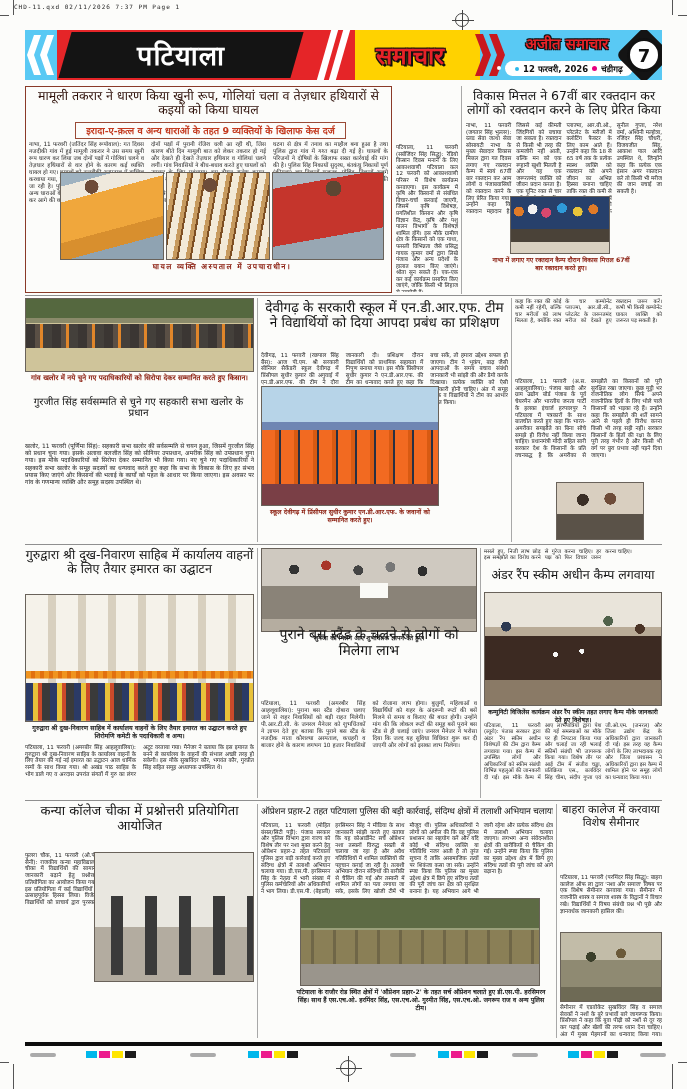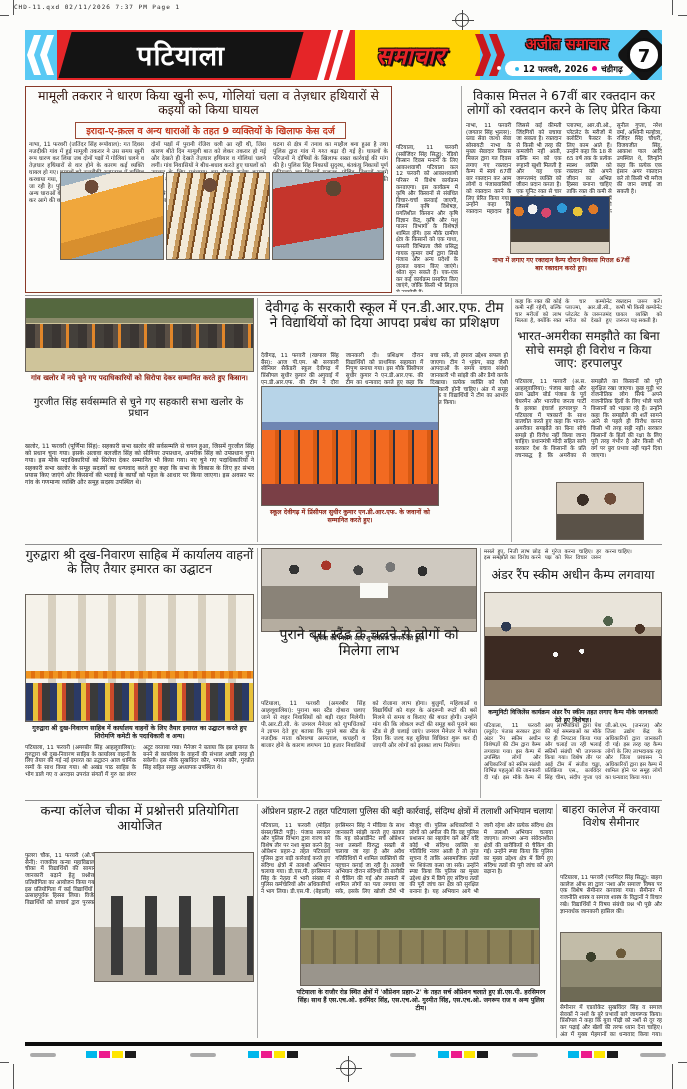--- a/index.html
+++ b/index.html
@@ -34,21 +34,21 @@
   .ph-pol{background-image:repeating-linear-gradient(90deg,#8a7f56 0 10px,#6f6647 10px 13px,#8a7f56 13px 22px),linear-gradient(180deg,#5d6b44 0 34%,#9aa07a 34% 42%,#9a958c 42%);background-size:100% 40%,100% 100%;background-position:0 60%,0 0;background-repeat:no-repeat;}
   .ph-sem{background:radial-gradient(circle 5px at 30% 35%,#3a3e2a 97%,transparent),radial-gradient(circle 5px at 60% 30%,#6b5a3a 97%,transparent),linear-gradient(180deg,#c2bca8 0 40%,#8f8a72 40% 80%,#6e6a55 80%);}
   
   .mast{position:absolute;left:25px;top:30px;width:637px;height:50px;overflow:hidden;}
   .seg{position:absolute;top:0;height:50px;}
   .chevL{position:absolute;top:5px;width:14px;height:40px;background:#fff;clip-path:polygon(100% 0,50% 0,0 50%,50% 100%,100% 100%,50% 50%);}
   .chevR{position:absolute;top:4px;width:16px;height:42px;background:#c8191f;clip-path:polygon(0 0,50% 0,100% 50%,50% 100%,0 100%,50% 50%);}
   .blackpara{position:absolute;left:40px;top:2px;width:232px;height:46px;background:#141414;transform:skewX(-16deg);}
   .wstripe{position:absolute;top:0;width:7px;height:50px;background:#fff;transform:skewX(-16deg);}
   .title-l{position:absolute;left:48px;top:6px;width:216px;text-align:center;font-size:27px;font-weight:800;color:#fff;letter-spacing:1px;}
-  .title-r{position:absolute;left:318px;top:8px;width:134px;text-align:center;font-size:24px;font-weight:800;color:#e62227;text-shadow:-1px -1px 0 #111,1px -1px 0 #111,-1px 1px 0 #111,1px 1px 0 #111,2px 2px 0 #111;font-style:italic;}
+  .title-r{position:absolute;left:318px;top:8px;width:134px;text-align:center;font-size:24px;font-weight:800;color:#e62227;text-shadow:-1px -1px 0 #111,1px -1px 0 #111,-1px 1px 0 #111,1px 1px 0 #111,2px 2px 0 #111;}
   .brand{position:absolute;left:478px;top:3px;width:128px;text-align:center;font-size:15px;font-weight:800;color:#e62227;text-shadow:-1px -1px 0 #111,1px -1px 0 #111,-1px 1px 0 #111,1px 1px 0 #111;}
   .pill{position:absolute;left:480px;top:31px;width:128px;height:15px;background:#fff;border-radius:8px;display:flex;align-items:center;justify-content:center;gap:4px;font-size:8.5px;font-weight:700;color:#111;}
   .dot{display:inline-block;border-radius:50%;}
   .badge-back{position:absolute;left:599px;top:5px;width:40px;height:40px;background:#141414;border-radius:6px;transform:rotate(45deg);}
   .badge{position:absolute;left:602px;top:8px;width:34px;height:34px;border-radius:50%;background:#fff;border:3px solid #111;box-sizing:border-box;display:flex;align-items:center;justify-content:center;font-size:18px;font-weight:800;color:#111;}
   [data-name="cmyk-group"]{position:absolute;top:1051px;display:flex;}
   [data-name="cmyk-group"] span{display:inline-block;width:11px;height:7px;margin-right:2px;}
   .graydash{position:absolute;top:1053px;width:26px;height:4px;background:#9b9b9b;border-radius:2px;opacity:.85;}
 </style>
 </head>
@@ -101,20 +101,21 @@
     <div class="badge" data-name="page-number-badge">7</div>
   </div>
 
   <div class="abs" style="left:25px;top:86px;width:367px;height:207px;border:1px solid #8a3a28;box-sizing:border-box;" data-name="article-clash"></div>
   <div class="abs hl maroon" style="left:29px;top:89px;width:359px;font-size:12.5px;" data-name="article-clash-headline">मामूली तकरार ने धारण किया खूनी रूप, गोलियां चला व तेज़धार हथियारों से कइयों को किया घायल</div>
   <div class="abs sub" style="left:75px;top:122px;width:265px;font-size:9.5px;padding:1px 2px;" data-name="article-clash-subheadline">इरादा-ए-क़त्ल व अन्य धाराओं के तहत 9 व्यक्तियों के खिलाफ केस दर्ज</div>
   <div class="abs bt" style="left:29px;top:141px;width:359px;height:149px;column-count:3;" data-name="article-clash-body">नाभा, 11 फरवरी (जतिंदर सिंह रूपोवाल): गत दिवस नजदीकी गांव में हुई मामूली तकरार ने उस समय खूनी रूप धारण कर लिया जब दोनों पक्षों में गोलियां चलने व तेज़धार हथियारों से वार होने के कारण कई व्यक्ति घायल हो गए। घायलों को नजदीकी अस्पताल में दाखिल करवाया गया, जहां दो व्यक्तियों की हालत गंभीर बताई जा रही है। पुलिस ने इस मामले में इरादा-ए-क़त्ल व अन्य धाराओं के तहत 9 व्यक्तियों के खिलाफ केस दर्ज कर आगे की कार्रवाई शुरू कर दी है। जानकारी अनुसार दोनों पक्षों में पुरानी रंजिश चली आ रही थी, जिस कारण बीते दिन मामूली बात को लेकर तकरार हो गई और देखते ही देखते तेज़धार हथियार व गोलियां चलने लगीं। गांव निवासियों ने बीच-बचाव करते हुए घायलों को उपचार के लिए पहुंचाया। इस दौरान राजेश कुमार, अमन कुमार, साथ चनार, लख्य गोभचम सहित कई घायल बताए जा रहे हैं। थाना प्रभारी ने बताया कि आरोपियों की गिरफ्तारी के लिए छापेमारी की जा रही है और जल्द ही सभी आरोपी काबू कर लिए जाएंगे। इस घटना से क्षेत्र में तनाव का माहौल बना हुआ है तथा पुलिस द्वारा गांव में गश्त बढ़ा दी गई है। घायलों के परिजनों ने दोषियों के खिलाफ सख्त कार्रवाई की मांग की है। पुलिस सिंह निकायों सुदृश्य, बंतकंधु निकायों पूर्ण (कीमचा) लग निकारों फुलतइ, गोबिंद, निकारों अलगे मेह, मजीत देव, हों जिससे देश बलगुल अलगें, आगे की जांच जारी है।</div>
   <div class="ph ph-h1" style="left:60px;top:172px;width:104px;height:88px;" data-name="photo-injured-1"></div>
   <div class="ph ph-h2" style="left:166px;top:172px;width:104px;height:88px;" data-name="photo-injured-2"></div>
   <div class="ph ph-h3" style="left:272px;top:172px;width:112px;height:88px;" data-name="photo-injured-3"></div>
+  <div class="abs cap red" style="left:60px;top:262px;width:324px;font-size:7.5px;letter-spacing:1.5px;" data-name="caption-injured">घायल व्यक्ति अस्पताल में उपचाराधीन।</div>
 
   <div class="vr" style="left:461px;top:86px;height:208px;" data-name="column-rule"></div>
   <div class="abs bt" style="left:396px;top:144px;width:62px;height:148px;font-size:5.5px;" data-name="article-radio-body">पटियाला, 11 फरवरी (सर्बजिंदर सिंह सिद्धू): रेडियो किसान दिवस मनाने के लिए आकाशवाणी पटियाला कल 12 फरवरी को आकाशवाणी परिसर में विशेष कार्यक्रम करवाएगा। इस कार्यक्रम में कृषि और किसानों से संबंधित विचार-चर्चा करवाई जाएगी, जिसमें कृषि विशेषज्ञ, प्रगतिशील किसान और कृषि विज्ञान केंद्र, कृषि और पशु पालन विभागों के विशेषज्ञ शामिल होंगे। इस मौके ग्रामीण क्षेत्र के किसानों को एक गाथा, फसली विभिन्नता जैसे प्रसिद्ध गायक कुमार वर्मा द्वारा लिखे पंजाब और अन्य प्रदेशों के हालात बयान किए जाएंगे। श्रोता सुन सकते हैं। एक-एक कर कई कार्यक्रम प्रसारित किए जाएंगे, जोकि किसी भी लिहाज से उपयोगी हैं।</div>
 
   <div class="abs hl" style="left:466px;top:89px;width:196px;font-size:12.5px;" data-name="article-blood-headline">विकास मित्तल ने 67वीं बार रक्तदान कर लोगों को रक्तदान करने के लिए प्रेरित किया</div>
   <div class="abs bt" style="left:466px;top:122px;width:196px;height:170px;column-count:4;font-size:5.5px;column-gap:5px;" data-name="article-blood-body">नाभा, 11 फरवरी (जगतार सिंह भुल्लर): ब्लड सेवा जत्था सेवा सोसायटी नाभा के मुख्य सेवादार विकास मित्तल द्वारा गत दिवस लगाए गए रक्तदान कैम्प में स्वयं 67वीं बार रक्तदान कर आम लोगों व पंजाबवासियों को रक्तदान करने के लिए प्रेरित किया गया। उन्होंने कहा कि रक्तदान महादान है, जिससे कई कीमती जिंदगियों को बचाया जा सकता है। रक्तदान से किसी भी तरह की कमजोरी नहीं आती, बल्कि मन को एक रूहानी खुशी मिलती है और यह एक जरूरतमंद व्यक्ति को जीवन प्रदान करता है। एक यूनिट रक्त से चार मरीजों को जीवन दिया जा सकता है क्योंकि रक्त के चार कम्पोनेंट प्लाज्मा, आर.बी.ओ., प्लेटलेट के मरीजों में क्लोटिंग फैक्टर के लिए काम आते हैं। उन्होंने कहा कि 18 से 65 वर्ष तक के प्रत्येक स्वस्थ व्यक्ति को रक्तदान को अपने जीवन का अभिन्न हिस्सा बनाना चाहिए ताकि रक्त की कमी से अस्पतालों में जरूरतमंद मरीजों की जान न जाए। इस मौके सुनील गुप्ता, नरेश वर्मा, अश्विनी मल्होत्रा, रजिंदर सिंह चौधरी, विजयजीत सिंह, आकाश पाल आदि उपस्थित थे, जिन्होंने कहा कि प्रत्येक एक इंसान अगर रक्तदान करे तो किसी भी मरीज की जान बचाई जा सकती है।</div>
   <div class="ph ph-blood" style="left:510px;top:196px;width:100px;height:58px;" data-name="photo-blood-donation"></div>
   <div class="abs cap red" style="left:490px;top:256px;width:142px;font-size:6.2px;" data-name="caption-blood-donation">नाभा में लगाए गए रक्तदान कैम्प दौरान विकास मित्तल 67वीं बार रक्तदान करते हुए।</div>
 
   <div class="hr" style="top:295px;" data-name="section-rule"></div>
@@ -125,21 +126,20 @@
   <div class="abs bt" style="left:25px;top:442px;width:229px;height:98px;font-size:6px;" data-name="article-coop-body">खलोर, 11 फरवरी (पूर्णिमा सिंह): सहकारी सभा खलोर की सर्वसम्मति से चयन हुआ, जिसमें गुरजीत सिंह को प्रधान चुना गया। इसके अलावा बलजीत सिंह को सीनियर उपप्रधान, अमरीक सिंह को उपप्रधान चुना गया। इस मौके पदाधिकारियों को सिरोपा देकर सम्मानित भी किया गया। नए चुने गए पदाधिकारियों ने सहकारी सभा खलोर के समूह सदस्यों का धन्यवाद करते हुए कहा कि सभा के विकास के लिए हर संभव प्रयास किए जाएंगे और किसानों की भलाई के कार्यों को पहल के आधार पर किया जाएगा। इस अवसर पर गांव के गणमान्य व्यक्ति और समूह सदस्य उपस्थित थे।</div>
 
   <div class="vr" style="left:257px;top:298px;height:244px;" data-name="column-rule"></div>
   <div class="abs hl" style="left:261px;top:300px;width:247px;font-size:13.5px;" data-name="article-ndrf-headline">देवीगढ़ के सरकारी स्कूल में एन.डी.आर.एफ. टीम ने विद्यार्थियों को दिया आपदा प्रबंध का प्रशिक्षण</div>
   <div class="abs bt" style="left:261px;top:352px;width:247px;height:190px;column-count:3;font-size:5.6px;" data-name="article-ndrf-body">देवीगढ़, 11 फरवरी (रछपाल सिंह बैंस): आज पी.एम. श्री सरकारी सीनियर सैकेंडरी स्कूल देवीगढ़ में प्रिंसीपल सुधीर कुमार की अगुवाई में एन.डी.आर.एफ. की टीम ने दौरा किया। इस दौरान टीम ने विद्यार्थियों को आग लगने की सूरत में बचाव के तरीके और आपदाओं संबंधी विस्तारपूर्वक जानकारी दी। प्रशिक्षण दौरान विद्यार्थियों को प्राथमिक सहायता में निपुण बनाया गया। इस मौके प्रिंसीपल सुधीर कुमार ने एन.डी.आर.एफ. की टीम का धन्यवाद करते हुए कहा कि ऐसी शिक्षा समय की मुख्य जरूरत है। उन्होंने कहा कि हमारे विद्यार्थी इस प्रशिक्षण से किसी एक का भी जीवन बचा सकें, तो हमारा उद्देश्य सफल हो जाएगा। टीम ने भूकंप, बाढ़ जैसी आपदाओं के समय बचाव संबंधी जानकारी भी सांझी की और डैमो करके दिखाया। प्रत्येक व्यक्ति को ऐसी जानकारी होनी चाहिए। अंत में समूह स्टाफ व विद्यार्थियों ने टीम का आभार व्यक्त किया।</div>
   <div class="ph ph-ndrf" style="left:261px;top:386px;width:178px;height:120px;" data-name="photo-ndrf-team"></div>
   <div class="abs cap red" style="left:261px;top:508px;width:178px;font-size:6.3px;" data-name="caption-ndrf">स्कूल देवीगढ़ में प्रिंसीपल सुधीर कुमार एन.डी.आर.एफ. के जवानों को सम्मानित करते हुए।</div>
 
   <div class="vr" style="left:511px;top:298px;height:244px;" data-name="column-rule"></div>
   <div class="abs bt" style="left:515px;top:298px;width:147px;height:28px;column-count:3;font-size:5.4px;column-gap:4px;" data-name="article-blood-tail">कहा कि रक्त की कोई कमी नहीं रहेगी, बल्कि चार मरीजों को लाभ मिलता है, क्योंकि रक्त के चार कम्पोनेंट प्लाज्मा, आर.बी.सी., प्लेटलेट के जरूरतमंद मरीज को देखते हुए रक्तदान जरूर करें। कभी भी किसी कम्पोनेंट घायल व्यक्ति को जरूरत पड़ सकती है।</div>
-  <div class="abs hl" style="left:515px;top:330px;width:147px;font-size:12px;" data-name="article-india-us-headline">भारत-अमरीका समझौते का बिना सोचे समझे ही विरोध न किया जाए: हरपालपुर</div>
   <div class="abs bt" style="left:515px;top:378px;width:147px;height:162px;column-count:2;font-size:5.6px;column-gap:5px;" data-name="article-india-us-body">पटियाला, 11 फरवरी (अ.स. आहलूवालिया): पंजाब खादी और ग्राम उद्योग बोर्ड पंजाब के पूर्व चेयरमैन और भारतीय जनता पार्टी के हलका इंचार्ज हरपालपुर ने पटियाला में पत्रकारों के साथ बातचीत करते हुए कहा कि भारत-अमरीका समझौते का बिना सोचे समझे ही विरोध नहीं किया जाना चाहिए। प्रधानमंत्री मोदी सहित सारी सरकार देश के किसानों के प्रति वचनबद्ध है कि अमरीका से समझौते का किसानों को पूरी सुरक्षित रखा जाएगा। कुछ मुट्ठी भर राजनीतिक लोग सिर्फ अपने राजनीतिक हितों के लिए भोले पाले किसानों को भड़का रहे हैं। उन्होंने कहा कि समझौते की शर्तें सामने आने से पहले ही विरोध करना किसी भी तरह सही नहीं। सरकार किसानों के हितों की रक्षा के लिए पूरी तरह गंभीर है और किसी भी वर्ग पर बुरा प्रभाव नहीं पड़ने दिया जाएगा।</div>
   <div class="ph ph-press" style="left:556px;top:482px;width:88px;height:58px;" data-name="photo-press-meet"></div>
 
   <div class="hr" style="top:544px;" data-name="section-rule"></div>
 
   <div class="abs hl" style="left:25px;top:548px;width:229px;font-size:12.5px;" data-name="article-gurudwara-headline">गुरुद्वारा श्री दुख-निवारण साहिब में कार्यालय वाहनों के लिए तैयार इमारत का उद्घाटन</div>
   <div class="ph ph-gur" style="left:25px;top:594px;width:229px;height:128px;" data-name="photo-gurudwara-inauguration"></div>
   <div class="abs cap" style="left:25px;top:724px;width:229px;font-size:6.3px;color:#222;" data-name="caption-gurudwara">गुरुद्वारा श्री दुख-निवारण साहिब में कार्यालय वाहनों के लिए तैयार इमारत का उद्घाटन करते हुए शिरोमणि कमेटी के पदाधिकारी व अन्य।</div>
   <div class="abs bt" style="left:25px;top:744px;width:229px;height:54px;column-count:2;font-size:5.6px;" data-name="article-gurudwara-body">पटियाला, 11 फरवरी (अमरबीर सिंह आहलूवालिया): गुरुद्वारा श्री दुख-निवारण साहिब के कार्यालय वाहनों के लिए तैयार की गई नई इमारत का उद्घाटन आज धार्मिक रस्मों के साथ किया गया। श्री अखंड पाठ साहिब के भोग डाले गए व अरदास उपरांत संगतों में गुरु का लंगर अटूट वरताया गया। मैनेजर ने बताया कि इस इमारत के बनने से कार्यालय के वाहनों की संभाल अच्छी तरह हो सकेगी। इस मौके सुखविंदर कौर, भगवंत कौर, गुरप्रीत सिंह सहित समूह अध्यापक उपस्थित थे।</div>
 

